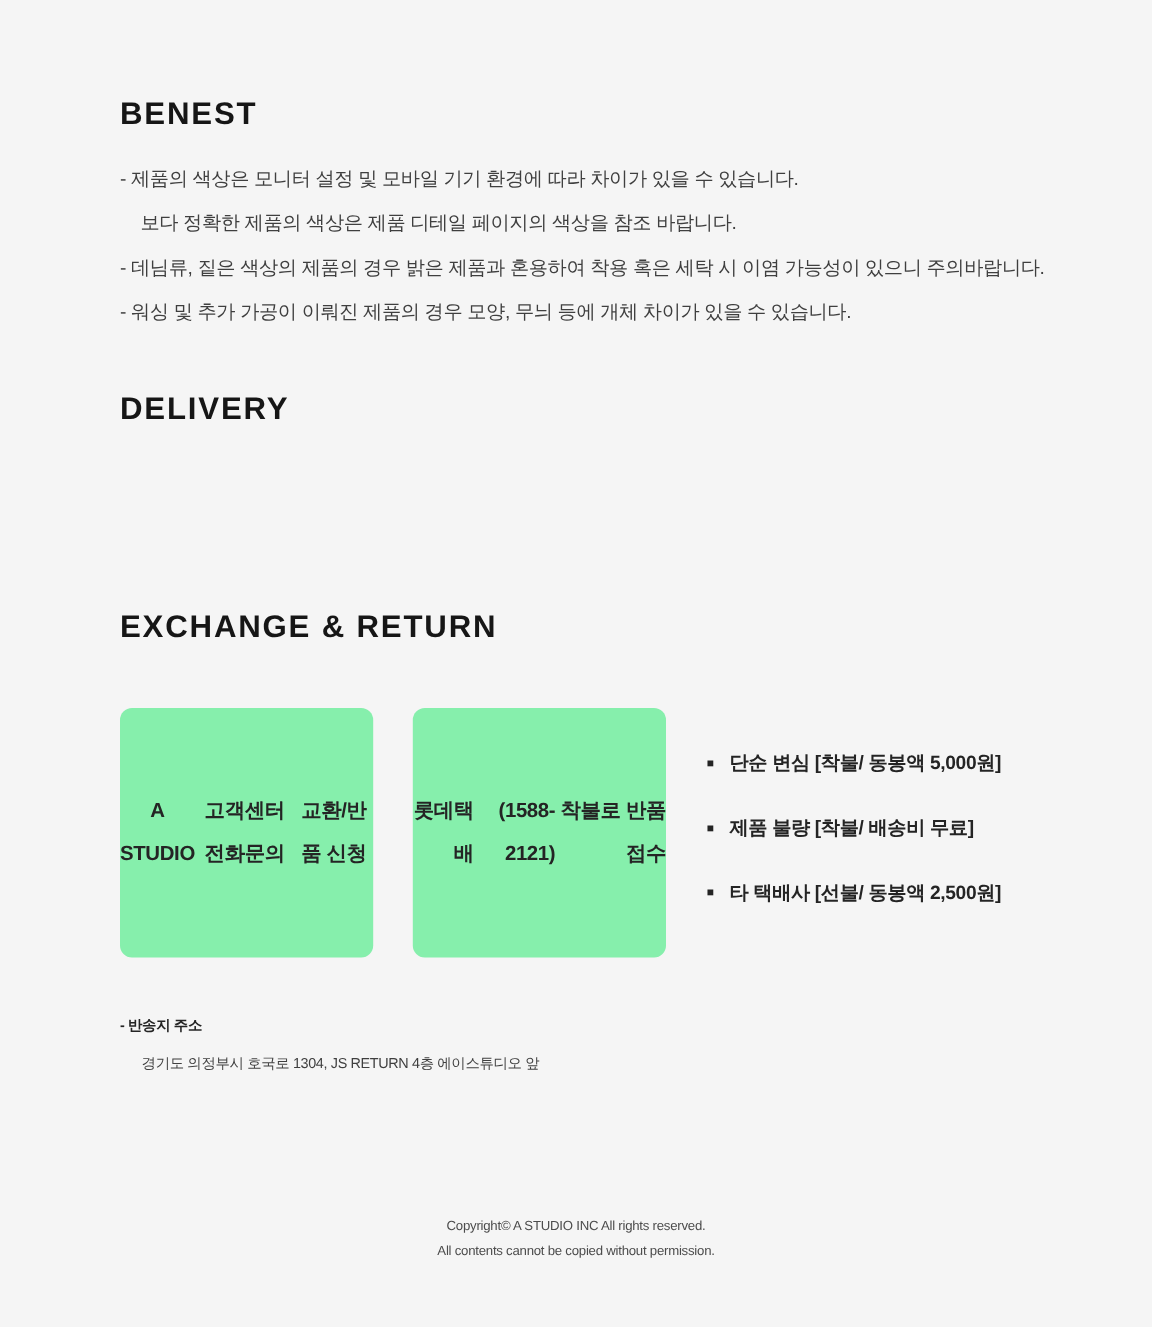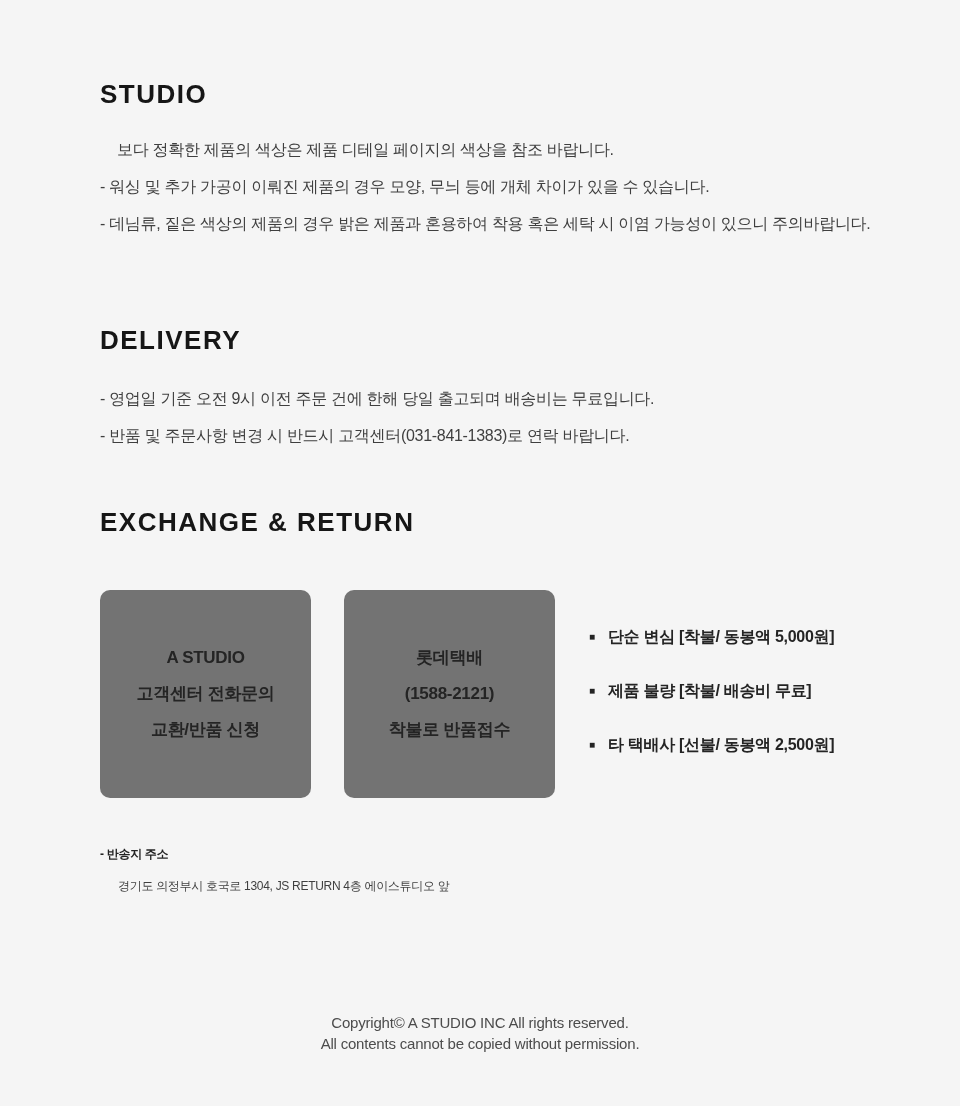--- a/index.html
+++ b/index.html
@@ -44,24 +44,24 @@
   #notice-list   { top: 131px; }
   #delivery-list { top: 380px; }
   .text-list li { margin: 0; padding: 0; white-space: nowrap; }
   .text-list li.continuation { padding-left: 17px; }
 
   .info-card {
     position: absolute;
     top: 590px;
     width: 211px;
     height: 208px;
-    background: #737373;
+    background: #86efac;
     border-radius: 10px;
     display: flex;
-    flex-direction: column;
+    flex-direction: row;
     justify-content: center;
     align-items: center;
     text-align: center;
   }
   #card-contact { left: 100px; }
   #card-courier { left: 344px; text-align: right; }
   .info-card p {
     margin: 0;
     font-size: 17px;
     font-weight: bold;
@@ -112,44 +112,41 @@
     padding-left: 18px;
     color: #3f3f3f;
   }
 
   #footer {
     position: absolute;
     left: 0;
     top: 1012px;
     width: 100%;
     text-align: center;
-    font-size: 15px;
+    font-size: 11px;
     line-height: 21px;
     color: #4c4c4c;
     letter-spacing: -0.2px;
   }
   #footer p { margin: 0; }
 </style>
 </head>
 <body>
 
 <div class="page">
 
-  <h2 class="section-title" id="notice-title">STUDIO</h2>
+  <h2 class="section-title" id="notice-title">BENEST</h2>
   <ul class="text-list" id="notice-list">
+    <li>- 제품의 색상은 모니터 설정 및 모바일 기기 환경에 따라 차이가 있을 수 있습니다.</li>
     <li class="continuation">보다 정확한 제품의 색상은 제품 디테일 페이지의 색상을 참조 바랍니다.</li>
+    <li>- 데님류, 짙은 색상의 제품의 경우 밝은 제품과 혼용하여 착용 혹은 세탁 시 이염 가능성이 있으니 주의바랍니다.</li>
     <li>- 워싱 및 추가 가공이 이뤄진 제품의 경우 모양, 무늬 등에 개체 차이가 있을 수 있습니다.</li>
-    <li>- 데님류, 짙은 색상의 제품의 경우 밝은 제품과 혼용하여 착용 혹은 세탁 시 이염 가능성이 있으니 주의바랍니다.</li>
   </ul>
 
   <h2 class="section-title" id="delivery-title">DELIVERY</h2>
-  <ul class="text-list" id="delivery-list">
-    <li>- 영업일 기준 오전 9시 이전 주문 건에 한해 당일 출고되며 배송비는 무료입니다.</li>
-    <li>- 반품 및 주문사항 변경 시 반드시 고객센터(031-841-1383)로 연락 바랍니다.</li>
-  </ul>
 
   <h2 class="section-title" id="exr-title">EXCHANGE &amp; RETURN</h2>
 
   <div class="info-card" id="card-contact">
     <p>A STUDIO</p>
     <p>고객센터 전화문의</p>
     <p>교환/반품 신청</p>
   </div>
 
   <div class="info-card" id="card-courier">

